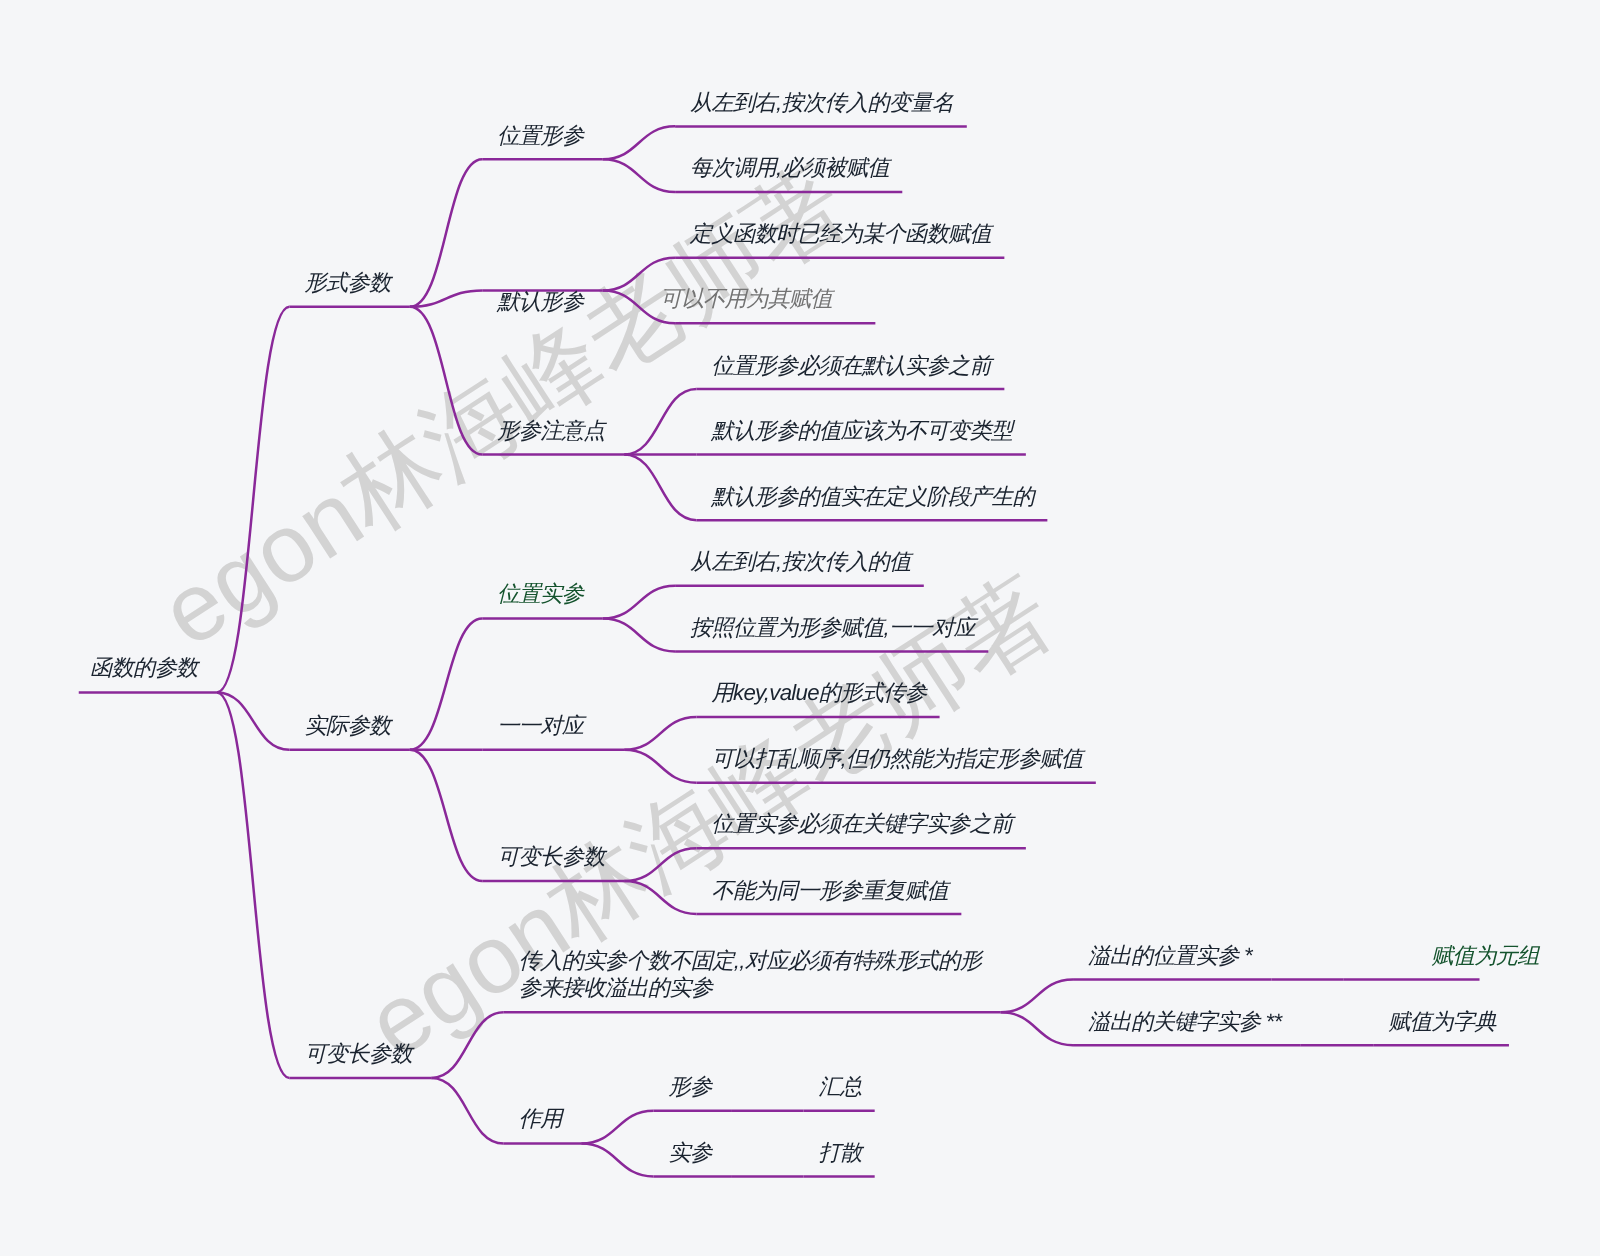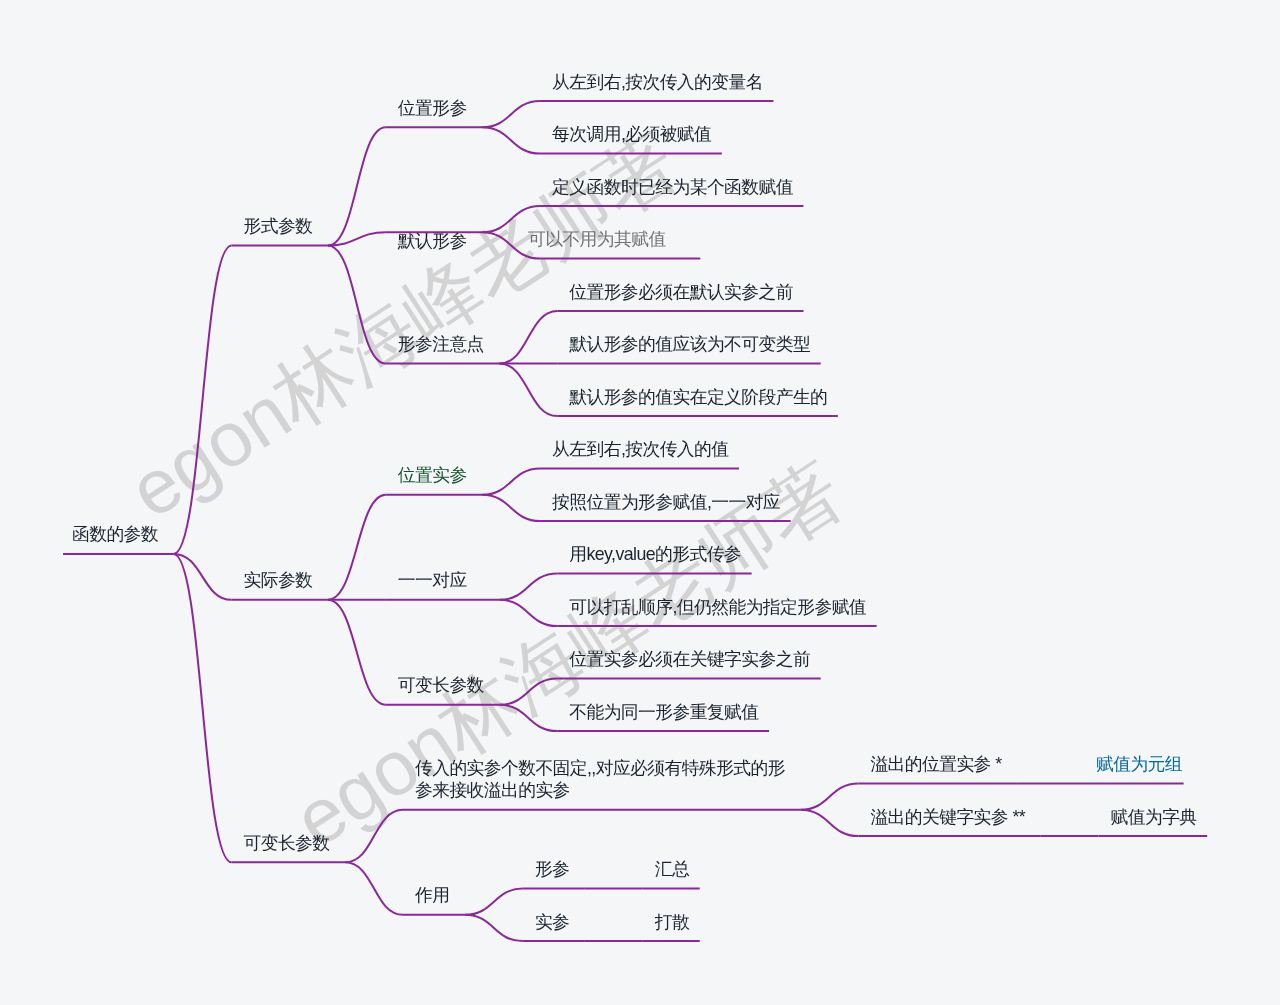--- a/index.html
+++ b/index.html
@@ -6,21 +6,21 @@
   html,body{margin:0;padding:0;}
   body{width:1280px;height:1005px;overflow:hidden;position:relative;
        font-family:"Liberation Sans",sans-serif;-webkit-font-smoothing:antialiased;}
   #stage{position:absolute;left:0;top:0;width:1280px;height:1005px;background:#f5f6f8;}
   #links{position:absolute;left:0;top:0;width:1280px;height:1005px;}
   #wmlayer{position:absolute;left:0;top:0;width:1280px;height:1005px;overflow:hidden;}
   .wm{position:absolute;white-space:nowrap;font-size:77px;color:#d3d3d3;line-height:1;
       transform-origin:0 0;user-select:none;}
   #nodes{position:absolute;left:0;top:0;width:1280px;height:1005px;}
   .node{position:absolute;white-space:pre;font-size:17.8px;line-height:22px;color:#1a232f;
-        letter-spacing:-0.58px;transform:translateZ(0);}
+        letter-spacing:-0.58px;transform:translateZ(0);font-style:italic;}
 </style>
 </head>
 <body>
 
 <div id="stage">
   <div id="wmlayer">
       <div class="wm" style="left: 117px; top: 466px; font-size: 77px; color: rgb(211, 211, 211); transform: rotate(-33deg);">egon林海峰老师著</div>
       <div class="wm" style="left: 282px; top: 795px; font-size: 77px; color: rgb(211, 211, 211); transform: rotate(-33deg);">egon林海峰老师著</div>
     </div>
   <svg id="links" viewBox="0 0 1280 1005">
@@ -110,21 +110,21 @@
       <div class="node" style="left: 397.79px; top: 569.35px; color: rgb(26, 35, 47);">一一对应</div>
       <div class="node" style="left: 569.28px; top: 543.1px; color: rgb(26, 35, 47);">用key,value的形式传参</div>
       <div class="node" style="left: 569.28px; top: 595.6px; color: rgb(26, 35, 47);">可以打乱顺序,但仍然能为指定形参赋值</div>
       <div class="node" style="left: 397.79px; top: 674.35px; color: rgb(26, 35, 47);">可变长参数</div>
       <div class="node" style="left: 569.28px; top: 648.1px; color: rgb(26, 35, 47);">位置实参必须在关键字实参之前</div>
       <div class="node" style="left: 569.28px; top: 700.6px; color: rgb(26, 35, 47);">不能为同一形参重复赋值</div>
       <div class="node" style="left: 243.5px; top: 831.85px; color: rgb(26, 35, 47);">可变长参数</div>
       <div class="node" style="left: 414.99px; top: 757.35px; color: rgb(26, 35, 47);">传入的实参个数不固定,,对应必须有特殊形式的形
 参来接收溢出的实参</div>
       <div class="node" style="left: 870.42px; top: 753.1px; color: rgb(26, 35, 47); text-align: center;">溢出的位置实参 *</div>
-      <div class="node" style="left: 1096px; top: 753.1px; color: #0369a1;">赋值为元组</div>
+      <div class="node" style="left: 1145px; top: 753.1px; color: #14532d;">赋值为元组</div>
       <div class="node" style="left: 870.42px; top: 805.6px; color: rgb(26, 35, 47);">溢出的关键字实参 **</div>
       <div class="node" style="left: 1110.56px; top: 805.6px; color: rgb(26, 35, 47);">赋值为字典</div>
       <div class="node" style="left: 414.99px; top: 884.35px; color: rgb(26, 35, 47);">作用</div>
       <div class="node" style="left: 534.88px; top: 858.1px; color: rgb(26, 35, 47);">形参</div>
       <div class="node" style="left: 654.76px; top: 858.1px; color: rgb(26, 35, 47);">汇总</div>
       <div class="node" style="left: 534.88px; top: 910.6px; color: rgb(26, 35, 47);">实参</div>
       <div class="node" style="left: 654.76px; top: 910.6px; color: rgb(26, 35, 47);">打散</div>
     </div>
 </div>
 

